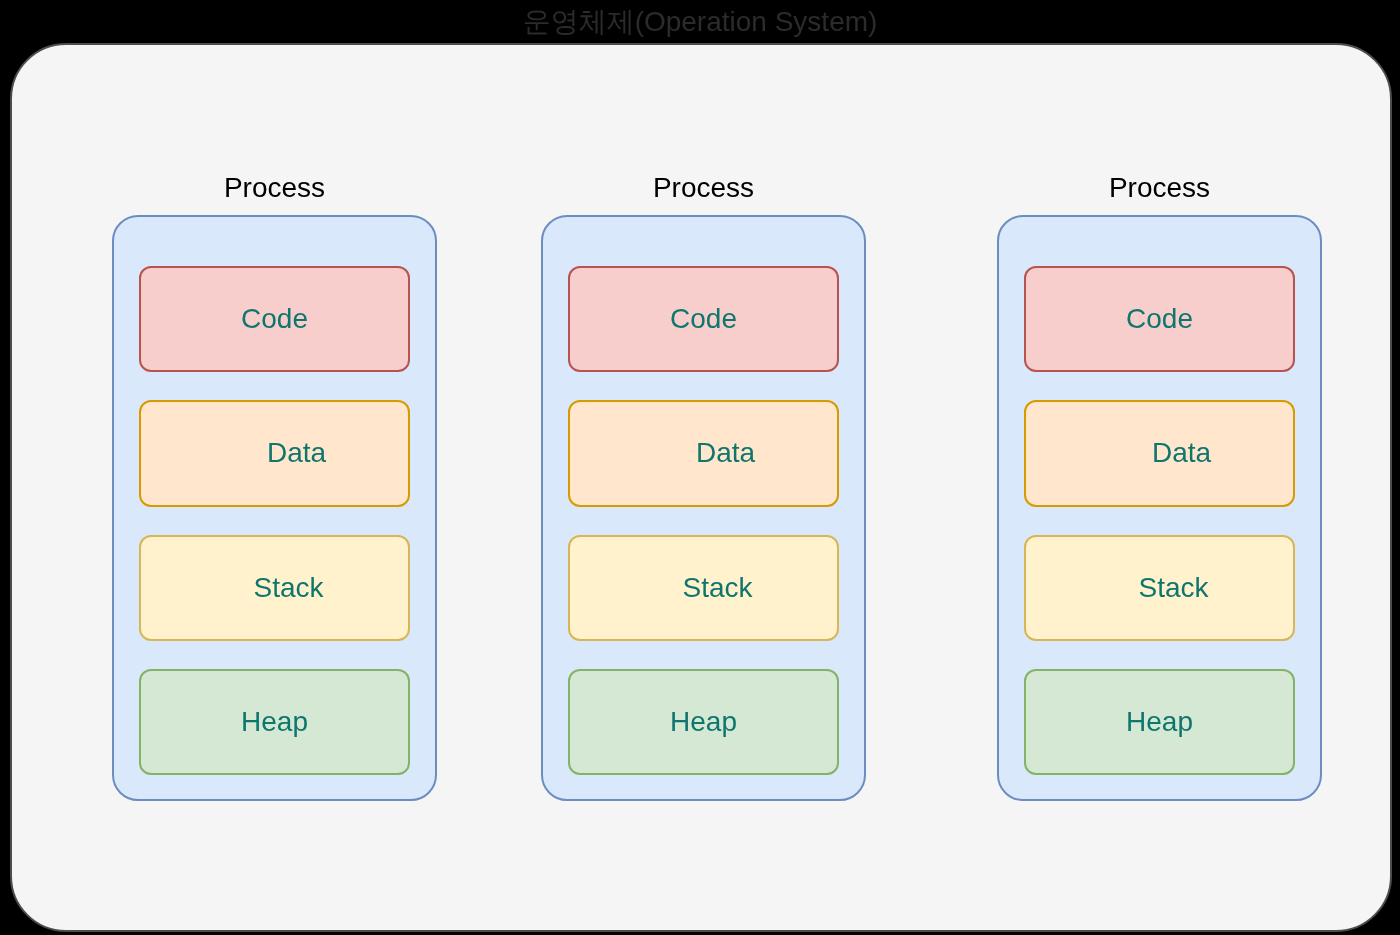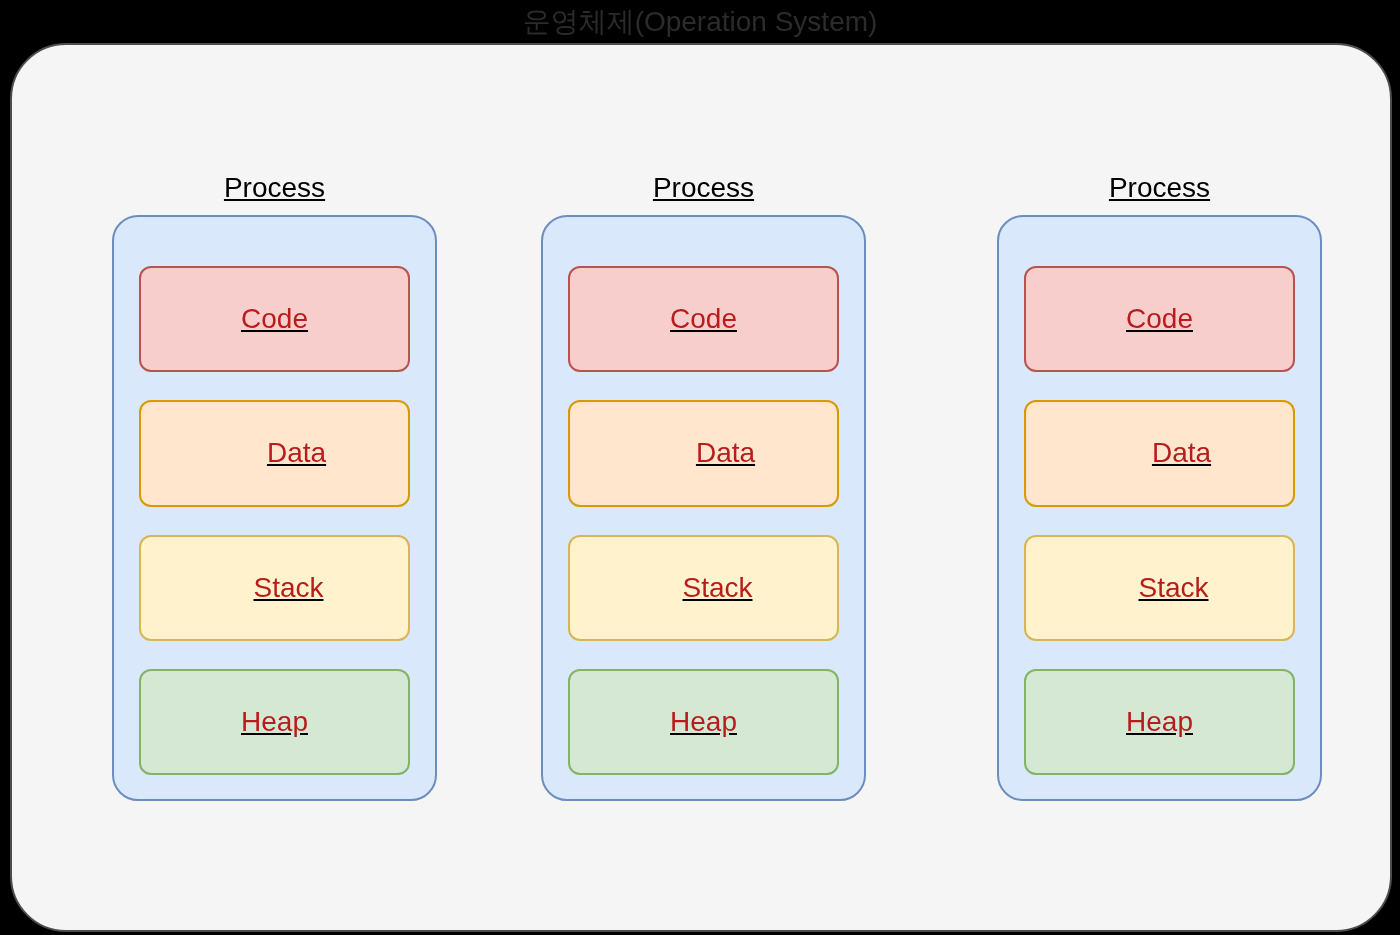--- a/index.html
+++ b/index.html
@@ -51,21 +51,20 @@
     left: 0;
     top: 0;
     width: 100%;
     height: 100%;
   }
 
   .process-group {
     position: absolute;
     top: 126px;       
     width: 325px;
-    text-decoration: underline;
   }
 
   .process-group.pos-0 { left: 100px; }
   .process-group.pos-1 { left: 529px; }
   .process-group.pos-2 { left: 985px; }
 
   .process-label {
     text-align: center;
     font-size: 28px;
     line-height: 34px;
@@ -89,21 +88,21 @@
   .segment {
     height: 107px;
     border-radius: 12px;
     border-width: 2px;
     border-style: solid;
     display: flex;
     align-items: center;
     justify-content: center;
     font-size: 28px;
     line-height: 34px;
-    color: #b91c1c;
+    color: #0f766e;
     white-space: nowrap;
   }
 
   .segment.code  { background: #f8cecc; border-color: #b85450; }
   .segment.data  { background: #ffe6cc; border-color: #d79b00; padding-left: 44px; }
   .segment.stack { background: #fff2cc; border-color: #d6b656; padding-left: 28px; }
   .segment.heap  { background: #d5e8d4; border-color: #82b366; }
 </style>
 </head>
 <body>

